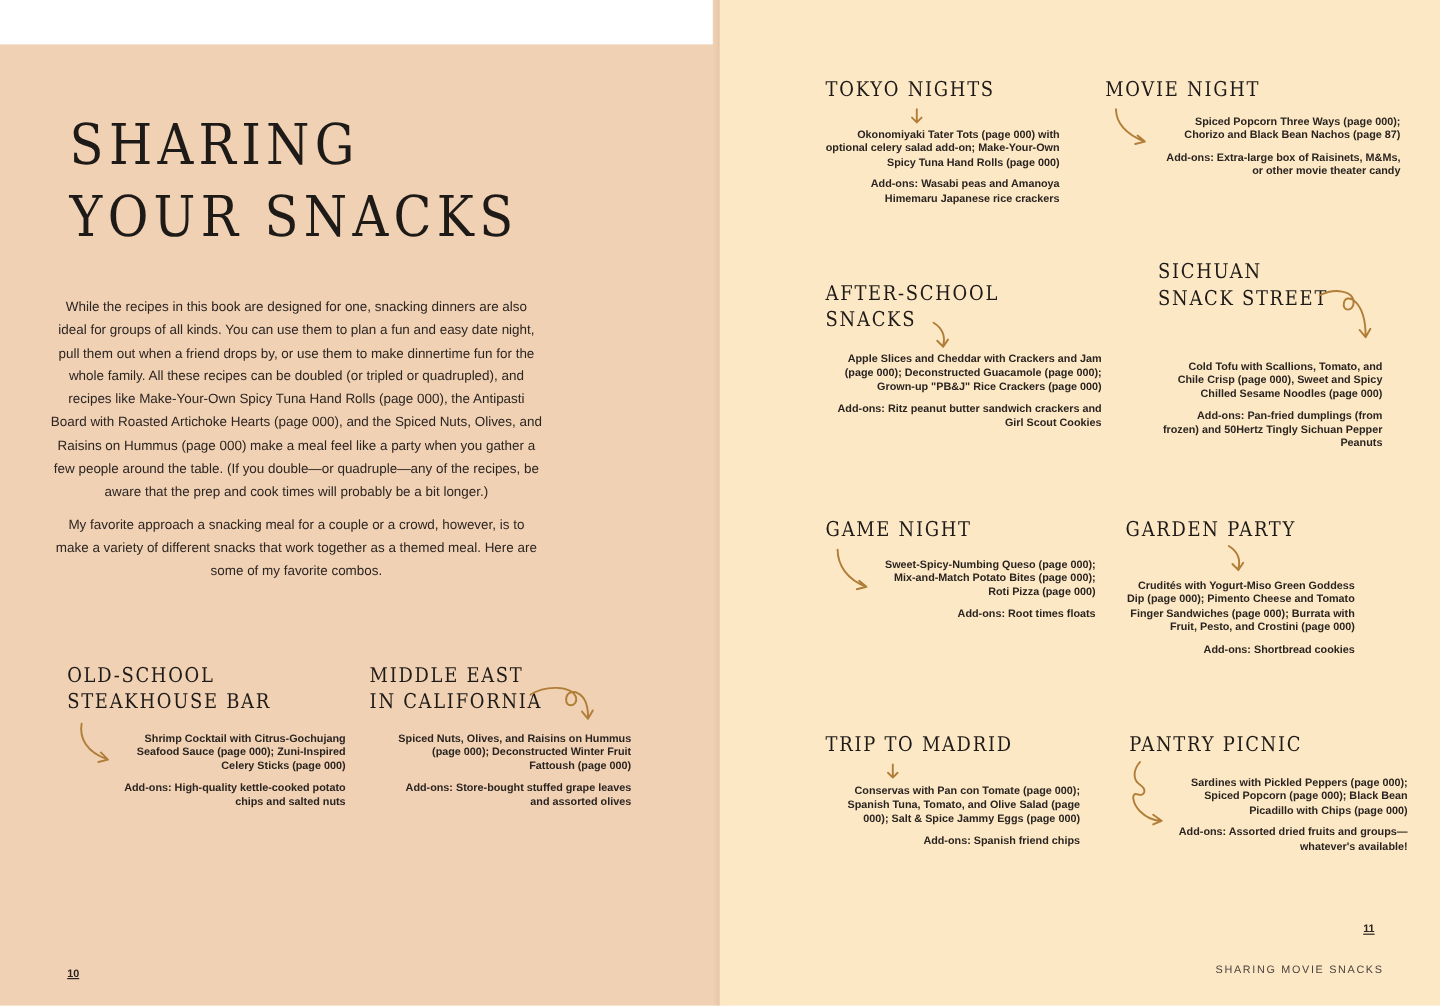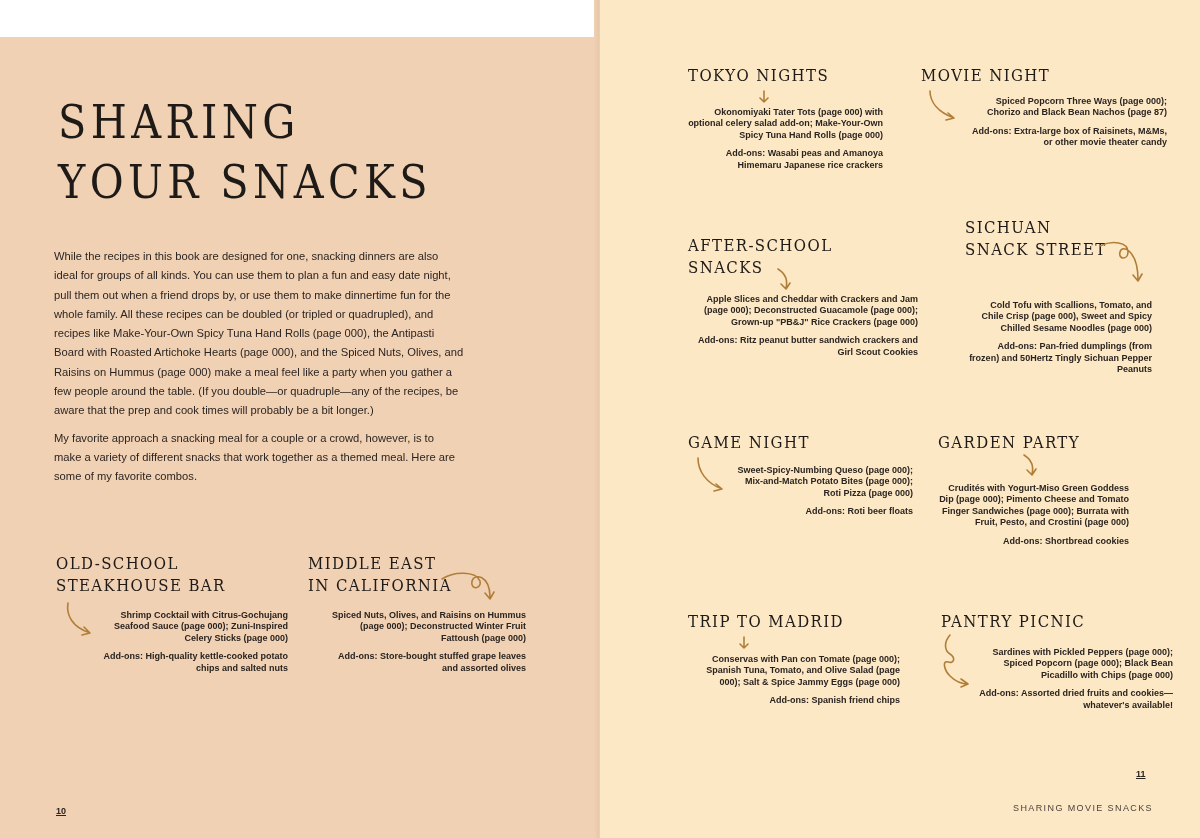--- a/index.html
+++ b/index.html
@@ -5,21 +5,21 @@
   html, body { margin:0; padding:0; }
   body { width:1200px; height:838px; position:relative; overflow:hidden; font-family:"Liberation Sans", sans-serif; color:#2a2420; }
   .page { position:absolute; top:0; height:838px; }
   .page.left { left:0; width:600px; background:#f1d1b4;margin-top:37px; }
   .page.right { left:600px; width:639px; background:#fde8c6; }
   .gutter { position:absolute; left:594px; top:0; width:12px; height:838px;
     background:linear-gradient(to right, #f1d1b4, #e8c8ab 40%, #f5e0c0 60%, #fde8c6); }
   .title { position:absolute; left:58px; top:55px; margin:0; font-family:"DejaVu Serif", serif; font-weight:normal;
     font-size:47px; line-height:60px; letter-spacing:5px; color:#1e1a17; transform:scaleX(0.88); transform-origin:left top; }
   .title span { display:block; }
-  .intro { position:absolute; left:54px; top:210px; width:410px; font-size:11.2px; line-height:19.3px; color:#2b2522; }
+  .intro { position:absolute; left:42px; top:210px; width:410px; font-size:11.2px; line-height:19.3px; color:#2b2522;text-align:center; }
   .intro p { margin:0 0 8px 0; }
   .combo-title { position:absolute; margin:0; font-family:"DejaVu Serif", serif; font-weight:normal; font-size:17px;
     line-height:22px; letter-spacing:1.6px; color:#1e1a17; transform:scaleX(0.88); transform-origin:left top; white-space:nowrap; }
   .combo-title span { display:block; }
   .combo-body { position:absolute; font-size:9px; line-height:11.4px; color:#2a2420; font-weight:bold; }
   .combo-body p { margin:0 0 7px 0;text-align:right; }
   .arrow { position:absolute; }
   .arrow path { fill:none; stroke:#b07e38; stroke-width:1.6; stroke-linecap:round; stroke-linejoin:round; }
   .folio { position:absolute; top:769px; font-size:9px; font-weight:bold; color:#2a2420;text-decoration:underline; }
   .running { position:absolute; top:803px; left:1013px; font-size:9px; letter-spacing:1.4px; color:#4a423c; }
@@ -116,21 +116,21 @@
   </div>
 
   <h2 class="combo-title" style="left:88px;top:431px;">
     <span>GAME NIGHT</span>
   </h2>
   <svg class="arrow" style="left:94px;top:455px;" width="36" height="40">
     <path d="M4 3 C4 16 12 28 28 34 M22 29 L28 34 L20 36"></path>
   </svg>
   <div class="combo-body" style="left:133px;top:465px;width:180px;">
     <p>Sweet-Spicy-Numbing Queso (page 000); Mix-and-Match Potato Bites (page 000); Roti Pizza (page 000)</p>
-    <p>Add-ons: Roti beer floats</p>
+    <p>Add-ons: Root times floats</p>
   </div>
 
   <h2 class="combo-title" style="left:338px;top:431px;">
     <span>GARDEN PARTY</span>
   </h2>
   <svg class="arrow" style="left:420px;top:452px;" width="24" height="26">
     <path d="M4 3 C12 8 14 14 12 22 M7 18 L12 23 L16 17"></path>
   </svg>
   <div class="combo-body" style="left:339px;top:483px;width:190px;">
     <p>Crudités with Yogurt-Miso Green Goddess Dip (page 000); Pimento Cheese and Tomato Finger Sandwiches (page 000); Burrata with Fruit, Pesto, and Crostini (page 000)</p>
@@ -149,18 +149,18 @@
   </div>
 
   <h2 class="combo-title" style="left:341px;top:610px;">
     <span>PANTRY PICNIC</span>
   </h2>
   <svg class="arrow" style="left:340px;top:632px;" width="36" height="58">
     <path d="M10 3 C4 10 4 18 10 22 C16 26 14 32 8 30 C2 28 4 38 10 44 C14 48 20 52 28 52 M21 47 L28 52 L21 55"></path>
   </svg>
   <div class="combo-body" style="left:373px;top:647px;width:200px;">
     <p>Sardines with Pickled Peppers (page 000); Spiced Popcorn (page 000); Black Bean Picadillo with Chips (page 000)</p>
-    <p>Add-ons: Assorted dried fruits and cookies—whatever's available!</p>
+    <p>Add-ons: Assorted dried fruits and groups—whatever's available!</p>
   </div>
 </div>
 
 <div class="running">SHARING MOVIE SNACKS</div>
 <div class="folio" style="left:1136px;">11</div>
 
 </body></html>

